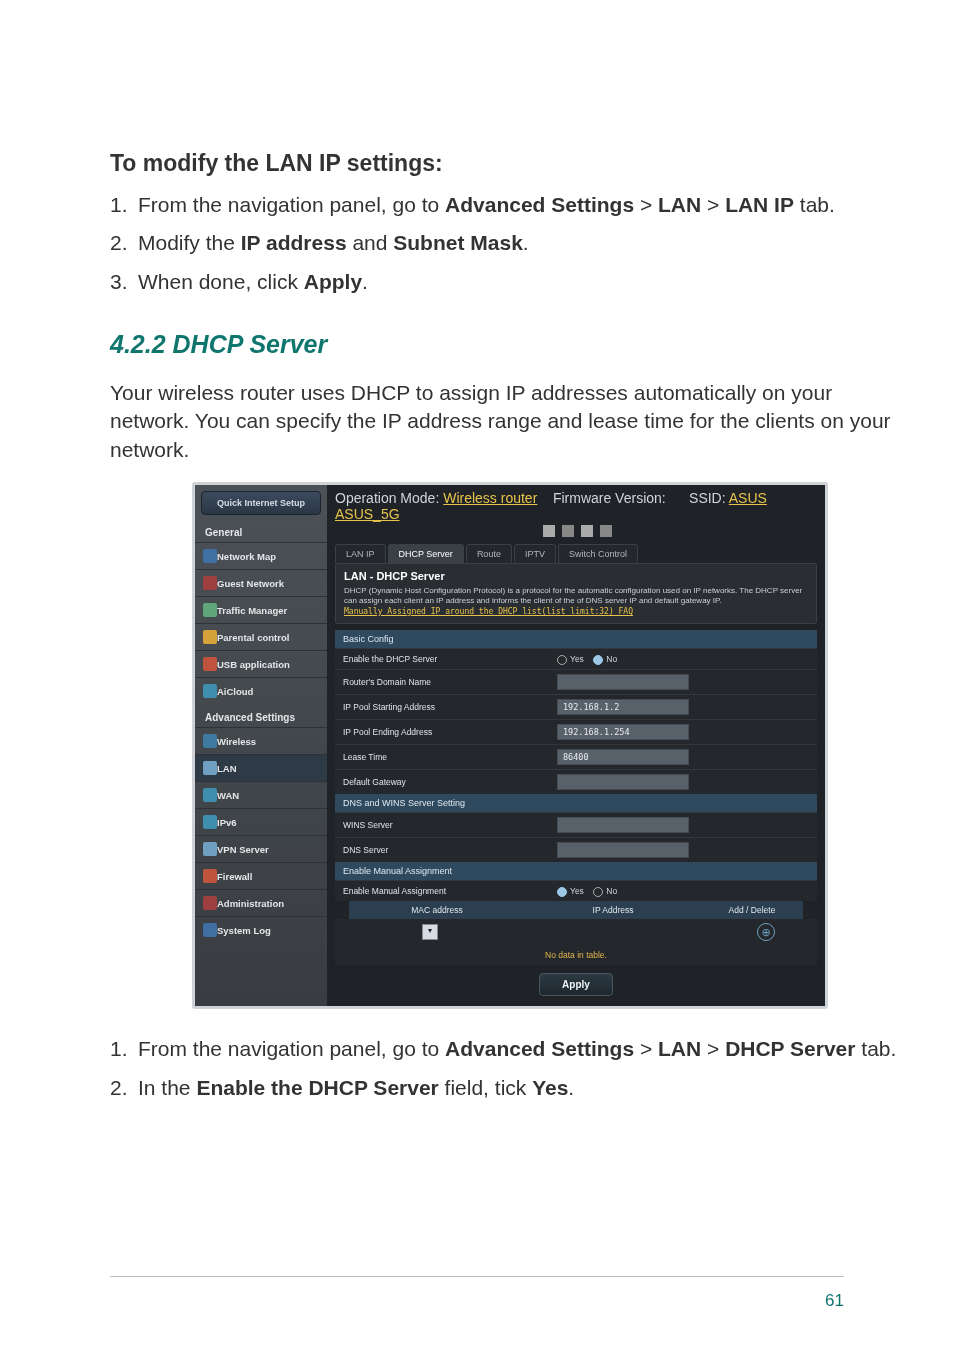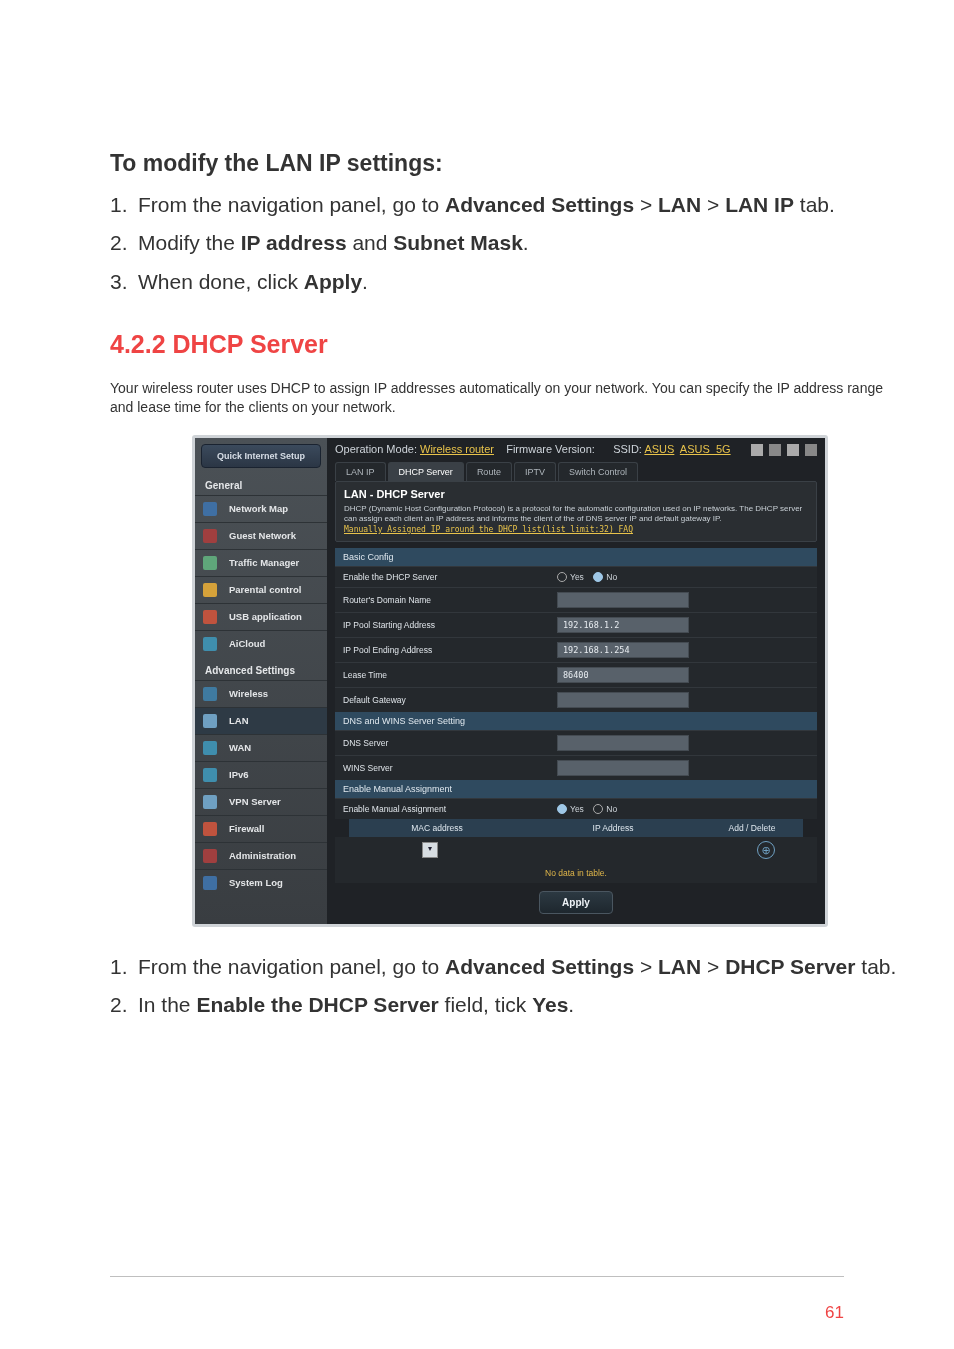--- a/index.html
+++ b/index.html
@@ -33,27 +33,28 @@
     padding-left: 28px;
     position: relative;
   }
   .ol li .num {
     position: absolute;
     left: 0;
     top: 0;
   }
   .b { font-weight: 700; }
   .section-title {
-    color: #ef4444;
+    color: #0f766e;
     font-weight: 700;
     font-size: 25px;
     margin: 34px 0 20px 0;
+    font-style: italic;
   }
   .body-para {
-    font-size: 14px;
+    font-size: 21px;
     line-height: 1.35;
     margin: 0 0 18px 0;
   }
 
   
   .router {
     width: 630px;
     margin: 0 auto 26px auto;
     background: #14b8a6;
     color: #ddd;
@@ -81,21 +82,21 @@
   }
   .sb-head {
     padding: 8px 8px 4px 10px;
     font-size: 10px;
     font-weight: 700;
     color: #e4e6e8;
   }
   .sb-item {
     display: flex;
     align-items: center;
-    gap: 12px;
+    gap: 0;
     padding: 6px 8px;
     border-top: 1px solid #2d3236;
     font-size: 9.5px;
     color: #e4e6e8;
     font-weight: 700;
   }
   .sb-item.active { background: #2e3a45; }
   .sb-icon {
     width: 14px; height: 14px; border-radius: 2px;
     display:inline-block;
@@ -103,22 +104,23 @@
   .content {
     flex: 1;
     background: #1f2226;
     padding: 0 0 6px 0;
   }
   .topbar {
     display:flex;
     align-items:center;
     justify-content:space-between;
     padding: 5px 8px 0 8px;
-    font-size: 11px;
+    font-size: 14px;
     color:#cfd5db;
+    flex-direction:column;
   }
   .topbar a{color:#e8c34b;text-decoration:underline}
   .top-icons span{display:inline-block;width:12px;height:12px;margin-left:3px;vertical-align:middle}
   .tabs { display:flex; gap:0; padding: 6px 8px 0 8px; }
   .tab {
     padding: 4px 10px;
     background:#24282c;
     color:#aeb5bb;
     border:1px solid #3a4046;
     border-bottom:none;
@@ -183,22 +185,22 @@
     border:1px solid #4a5660;border-radius:4px;
     color:#eef2f6;padding:5px 22px;font-size:10px;font-weight:700;
   }
   .dropctl{
     display:inline-block;width:14px;height:14px;background:#d7dde2;border:1px solid #888;
     text-align:center;line-height:12px;font-size:8px;color:#223;
   }
 
   .page-num{
     position:absolute;
-    bottom:26px; right:110px;
-    font-size:17px; color:#ef4444;margin-left:32px;
+    bottom:38px; right:110px;
+    font-size:17px; color:#0f766e;margin-left:32px;
   }
   .hr{
     position:absolute; left:110px; right:110px; bottom:72px;
     border-top:1px solid #bfbfbf;
   }
 </style>
 </head>
 <body>
 
 <div class="page">
@@ -344,25 +346,25 @@
           <div class="lbl">Lease Time</div>
           <div class="ctl"><input class="txtin" value="86400" style=""></div>
         </div>
         <div class="frow">
           <div class="lbl">Default Gateway</div>
           <div class="ctl"><input class="txtin" value="" style=""></div>
         </div>
 
         <div class="sec-head">DNS and WINS Server Setting</div>
         <div class="frow">
+          <div class="lbl">WINS Server</div>
+          <div class="ctl"><input class="txtin" value="" style=""></div>
+        </div>
+        <div class="frow">
           <div class="lbl">DNS Server</div>
-          <div class="ctl"><input class="txtin" value="" style=""></div>
-        </div>
-        <div class="frow">
-          <div class="lbl">WINS Server</div>
           <div class="ctl"><input class="txtin" value="" style=""></div>
         </div>
 
         <div class="sec-head">Enable Manual Assignment</div>
         <div class="frow">
           <div class="lbl">Enable Manual Assignment</div>
           <div class="ctl">
             <span class="radio sel"></span><span>Yes</span>
             &nbsp;&nbsp;
             <span class="radio"></span><span>No</span>

